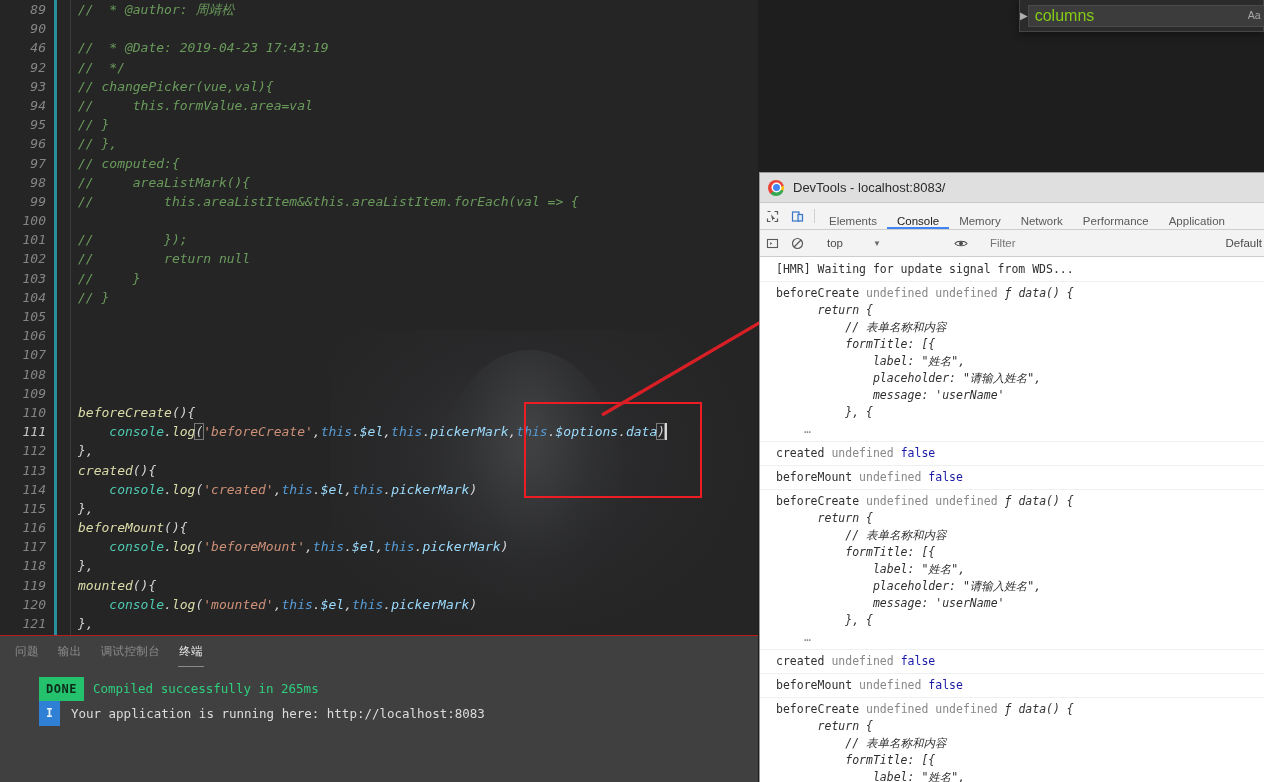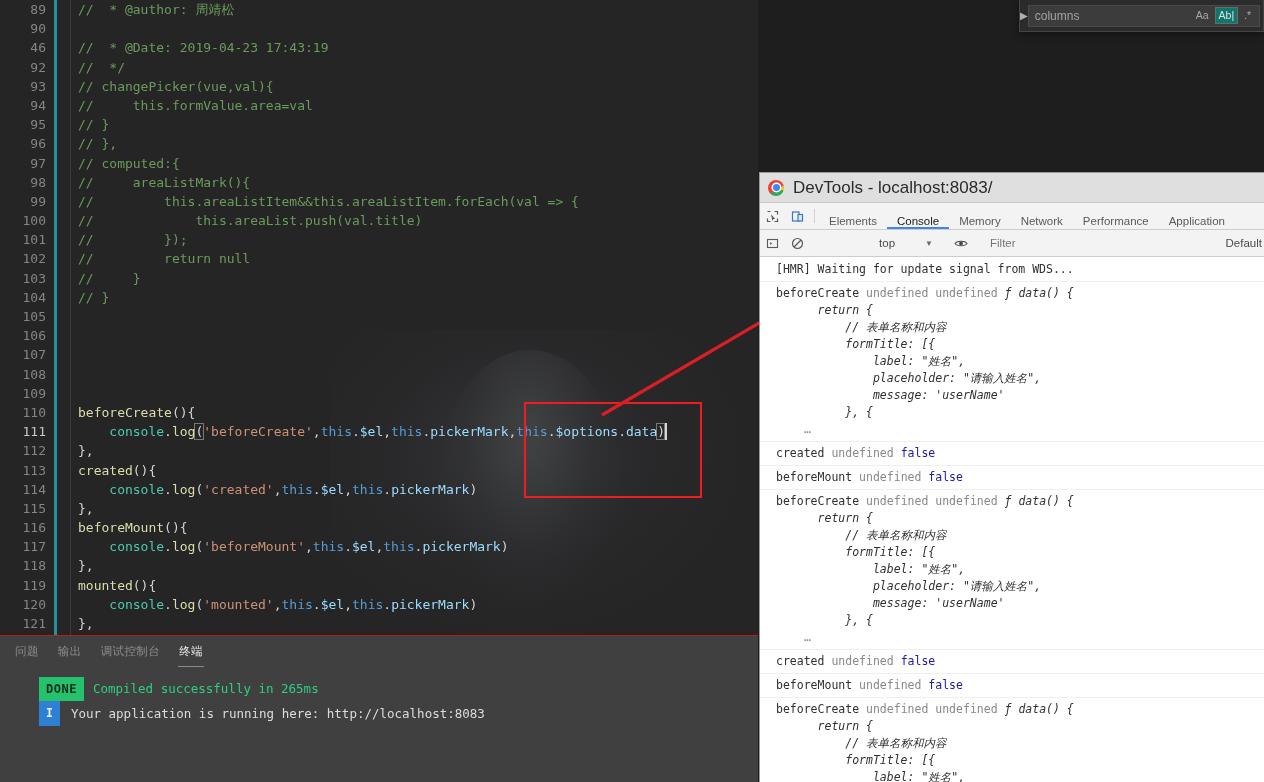--- a/index.html
+++ b/index.html
@@ -26,21 +26,21 @@
     content: ""; position: absolute; left: 110px; top: 20px; width: 180px; height: 250px;
     background: radial-gradient(ellipse at 50% 30%, rgba(120,122,126,0.22) 0%, rgba(70,72,76,0.10) 50%, rgba(37,37,38,0) 78%);
     border-radius: 50% 50% 40% 40%;
   }
   .code-area {
     position: absolute; left: 0; top: 0; right: 0; bottom: 0;
     font-family: "DejaVu Sans Mono", "Liberation Mono", monospace;
     font-size: 13px;
     line-height: 19.2px;
   }
-  .code-row { position: relative; height: 19.2px; white-space: pre; }
+  .code-row { position: relative; height: 19.2px; white-space: pre; font-style: italic; }
   .code-row.active .ln { color: #c6c6c6; }
   .ln {
     position: absolute; left: 0; top: 0; width: 46px;
     text-align: right; color: #858585; font-size: 13px;
   }
   .gutter-bar {
     position: absolute; left: 54px; top: 0; width: 3px; height: 100%;
     background: #2a8f9c;
   }
   .fold-line {
@@ -118,21 +118,21 @@
     width: 18px; text-align: center; color: #b0b0b0; font-size: 10px;
     cursor: pointer;
   }
   .find-input-wrap {
     flex: 1; height: 22px; margin-right: 4px; background: #3c3c3c;
     border: 1px solid #4a4a4a; display: flex; align-items: center;
     padding: 0 4px 0 6px;
   }
   .find-input {
     flex: 1; background: transparent; border: none; outline: none;
-    color: #a3a3a3; font-size: 12px;
+    color: #84cc16; font-size: 16px;
     font-family: "Liberation Sans", sans-serif;
   }
   .find-opt {
     color: #a8a8a8; font-size: 10.5px; padding: 1px 3px; margin-left: 2px;
     cursor: pointer; border: 1px solid transparent; line-height: 13px;
   }
   .find-opt.on { border-color: #6a6a6a; background: #0f766e; color: #e0e0e0; }
 
   
   .devtools {
@@ -150,21 +150,21 @@
   .chrome-logo {
     width: 16px; height: 16px; border-radius: 50%;
     background: conic-gradient(from -35deg, #ea4335 0deg 110deg, #fbbc05 110deg 145deg, #34a853 145deg 255deg, #ea4335 255deg 360deg);
     position: relative; flex: 0 0 16px;
   }
   .chrome-logo:after {
     content: ""; position: absolute; left: 4.5px; top: 4.5px;
     width: 7px; height: 7px; border-radius: 50%;
     background: #4285f4; box-shadow: 0 0 0 1.5px #fff;
   }
-  .dt-title { font-size: 17px; color: #2b2b2b; margin-left: 9px; }
+  .dt-title { font-size: 13px; color: #2b2b2b; margin-left: 9px; }
   .dt-tabbar {
     height: 27px; background: #f3f3f3; border-bottom: 1px solid #cdcdcd;
     display: flex; align-items: stretch;
   }
   .dt-icobtn {
     width: 25px; display: flex; align-items: center; justify-content: center;
     cursor: pointer;
   }
   .dt-sep { width: 1px; background: #cfcfcf; margin: 6px 4px; }
   .dt-tab {
@@ -172,21 +172,21 @@
     font-size: 11.5px; color: #5a5a5a; cursor: pointer;
     border-bottom: 2px solid transparent;
   }
   .dt-tab.active { color: #1a1a1a; border-bottom-color: #4184f3; }
   .dt-toolbar {
     height: 27px; background: #f3f3f3; border-bottom: 1px solid #cdcdcd;
     display: flex; align-items: center;
   }
   .dt-ctx {
     font-size: 11.5px; color: #4a4a4a; padding-left: 8px;
-    width: 120px; display: flex; align-items: center; justify-content: flex-end;
+    width: 120px; display: flex; align-items: center; justify-content: flex-start;
     padding-right: 6px; cursor: pointer; gap: 30px;
   }
   .dt-filter {
     flex: 1; font-size: 11.5px; color: #9a9a9a; padding-left: 8px;
     border: none; outline: none; background: transparent;
     font-family: "Liberation Sans", sans-serif;
   }
   .dt-level { font-size: 11.5px; color: #4a4a4a; padding-right: 4px; white-space: nowrap; }
   .dt-console {
     position: absolute; left: 0; right: 0; top: 85px; bottom: 0;
@@ -221,21 +221,21 @@
         <div class="code-row"><span class="ln">90</span></div>
         <div class="code-row"><span class="ln">46</span><span class="code-text"><span class="tok-cm">//  * @Date: 2019-04-23 17:43:19</span></span></div>
         <div class="code-row"><span class="ln">92</span><span class="code-text"><span class="tok-cm">//  */</span></span></div>
         <div class="code-row"><span class="ln">93</span><span class="code-text"><span class="tok-cm">// changePicker(vue,val){</span></span></div>
         <div class="code-row"><span class="ln">94</span><span class="code-text"><span class="tok-cm">//     this.formValue.area=val</span></span></div>
         <div class="code-row"><span class="ln">95</span><span class="code-text"><span class="tok-cm">// }</span></span></div>
         <div class="code-row"><span class="ln">96</span><span class="code-text"><span class="tok-cm">// },</span></span></div>
         <div class="code-row"><span class="ln">97</span><span class="code-text"><span class="tok-cm">// computed:{</span></span></div>
         <div class="code-row"><span class="ln">98</span><span class="code-text"><span class="tok-cm">//     areaListMark(){</span></span></div>
         <div class="code-row"><span class="ln">99</span><span class="code-text"><span class="tok-cm">//         this.areaListItem&amp;&amp;this.areaListItem.forEach(val =&gt; {</span></span></div>
-        <div class="code-row"><span class="ln">100</span><span class="code-text"><span class="tok-cm">//             this.areaList.push(val.title)</span></span></div>
+        <div class="code-row"><span class="ln">100</span></div>
         <div class="code-row"><span class="ln">101</span><span class="code-text"><span class="tok-cm">//         });</span></span></div>
         <div class="code-row"><span class="ln">102</span><span class="code-text"><span class="tok-cm">//         return null</span></span></div>
         <div class="code-row"><span class="ln">103</span><span class="code-text"><span class="tok-cm">//     }</span></span></div>
         <div class="code-row"><span class="ln">104</span><span class="code-text"><span class="tok-cm">// }</span></span></div>
         <div class="code-row"><span class="ln">105</span><span class="code-text"></span></div>
         <div class="code-row"><span class="ln">106</span><span class="code-text"></span></div>
         <div class="code-row"><span class="ln">107</span><span class="code-text"></span></div>
         <div class="code-row"><span class="ln">108</span><span class="code-text"></span></div>
         <div class="code-row"><span class="ln">109</span><span class="code-text"></span></div>
         <div class="code-row"><span class="ln">110</span><span class="code-text"><span class="tok-fn">beforeCreate</span><span class="tok-pl">(){</span></span></div>

